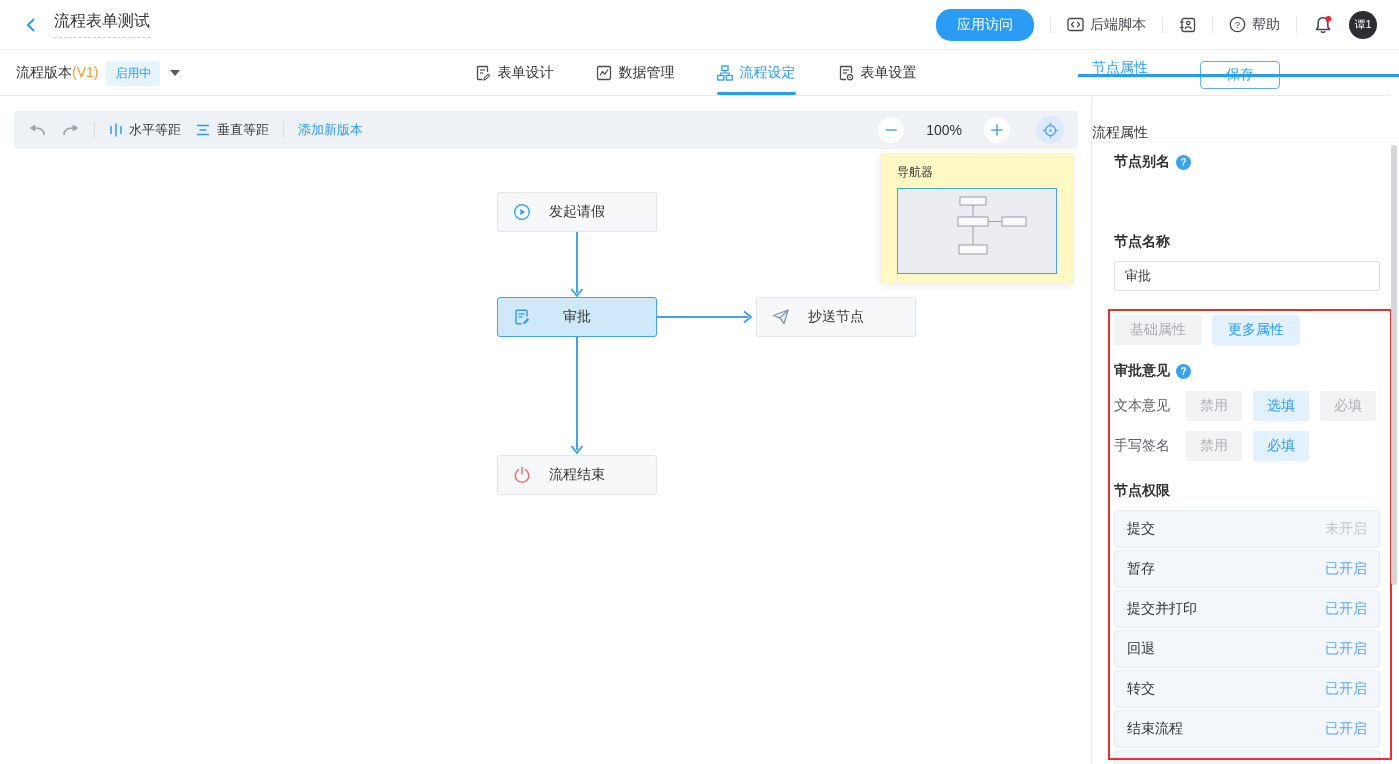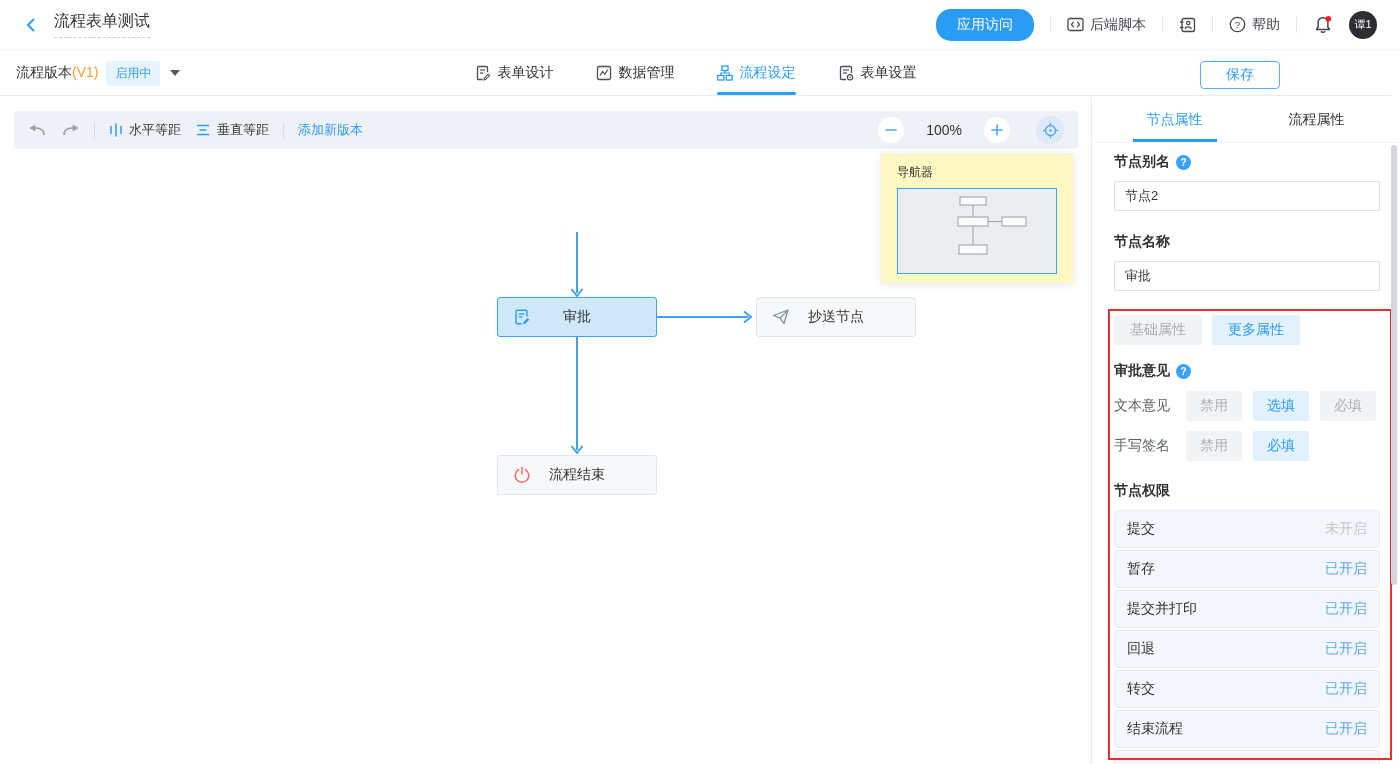--- a/index.html
+++ b/index.html
@@ -66,21 +66,21 @@
   .flow-node.selected { background:#cfe9fb; border-color:#41a3ef; }
 
   .navigator { position:absolute; left:880px; top:56px; width:194px; height:131px; background:#fef9c3;
                border:1px solid #f1f2f4; border-radius:2px; box-shadow:0 2px 10px rgba(0,0,0,.07); }
   .nav-title { font-size:12px; color:#333; padding:10px 0 7px 16px; }
   .nav-thumb { margin-left:16px; width:160px; height:86px; background:#ebedf0; border:1px solid #41a3ef; }
 
   
   .panel { position:relative; width:308px; background:#fff; border-left:1px solid #e9ebee; }
   .p-tabs { position:absolute; top:0; left:0; right:0; height:46px; display:flex;
-            justify-content:center; gap:86px; border-bottom:1px solid #f4f5f7; }
+            justify-content:flex-end; gap:47px; border-bottom:1px solid #f4f5f7;flex-direction:column; }
   .p-tab { font-size:14px; color:#333; display:flex; align-items:center; height:100%;
            position:relative; cursor:pointer; }
   .p-tab.active { color:#2b9cf4; }
   .p-tab.active::after { content:""; position:absolute; left:-14px; right:-14px; bottom:0; height:3px;
                          background:#2b9cf4; }
   .field-label { position:absolute; left:22px; display:flex; align-items:center; gap:6px;
                  font-size:14px; font-weight:bold; color:#333; }
   .help-dot { width:15px; height:15px; border-radius:50%; background:#3aa2f6; color:#fff; font-size:10px;
               font-weight:bold; display:flex; align-items:center; justify-content:center; cursor:pointer; }
   .p-input { position:absolute; left:22px; width:266px; height:30px; border:1px solid #dcdfe6;
@@ -272,20 +272,29 @@
 
       <svg class="edges" width="1091" height="667" viewBox="0 0 1091 667">
         <line x1="577" y1="135" x2="577" y2="196" stroke="#41a3ef" stroke-width="2"></line>
         <path d="M571.5 192 L577 199 L582.5 192" fill="none" stroke="#41a3ef" stroke-width="2"></path>
         <line x1="657" y1="220" x2="748" y2="220" stroke="#41a3ef" stroke-width="2"></line>
         <path d="M744 214.5 L751 220 L744 225.5" fill="none" stroke="#41a3ef" stroke-width="2"></path>
         <line x1="577" y1="240" x2="577" y2="353" stroke="#41a3ef" stroke-width="2"></line>
         <path d="M571.5 349 L577 356 L582.5 349" fill="none" stroke="#41a3ef" stroke-width="2"></path>
       </svg>
 
+      <div class="flow-node" style="left:497px; top:95px;">
+        <span class="node-icon">
+          <svg width="18" height="18" viewBox="0 0 18 18">
+            <circle cx="9" cy="9" r="7.3" fill="none" stroke="#41a3ef" stroke-width="1.4"></circle>
+            <polygon points="7.3,5.8 12.2,9 7.3,12.2" fill="#41a3ef"></polygon>
+          </svg>
+        </span>
+        <span>发起请假</span>
+      </div>
 
       <div class="flow-node selected" style="left:497px; top:200px;">
         <span class="node-icon">
           <svg width="18" height="18" viewBox="0 0 18 18">
             <path d="M14 8.5 L14 3.5 A1.2 1.2 0 0 0 12.8 2.3 L4.2 2.3 A1.2 1.2 0 0 0 3 3.5 L3 14.5 A1.2 1.2 0 0 0 4.2 15.7 L8.5 15.7" fill="none" stroke="#2b9cf4" stroke-width="1.4"></path>
             <line x1="5.6" y1="6" x2="11.4" y2="6" stroke="#2b9cf4" stroke-width="1.3"></line>
             <line x1="5.6" y1="9" x2="9.4" y2="9" stroke="#2b9cf4" stroke-width="1.3"></line>
             <path d="M10.5 14.2 L14.6 10.1 L16.2 11.7 L12.1 15.8 L10.1 16.2 Z" fill="#2b9cf4"></path>
           </svg>
         </span>
@@ -331,21 +340,20 @@
     <div class="panel">
       <div class="p-tabs">
         <div class="p-tab active">节点属性</div>
         <div class="p-tab">流程属性</div>
       </div>
 
       <div class="field-label" style="top:56px;">
         <span>节点别名</span>
         <span class="help-dot">?</span>
       </div>
-      <input class="p-input" style="top: 84px;" value="节点2">
 
       <div class="field-label" style="top:136px;">
         <span>节点名称</span>
       </div>
       <input class="p-input" style="top: 164px;" value="审批">
 
       <div class="attr-tabs">
         <div class="chip inactive">基础属性</div>
         <div class="chip active">更多属性</div>
       </div>

